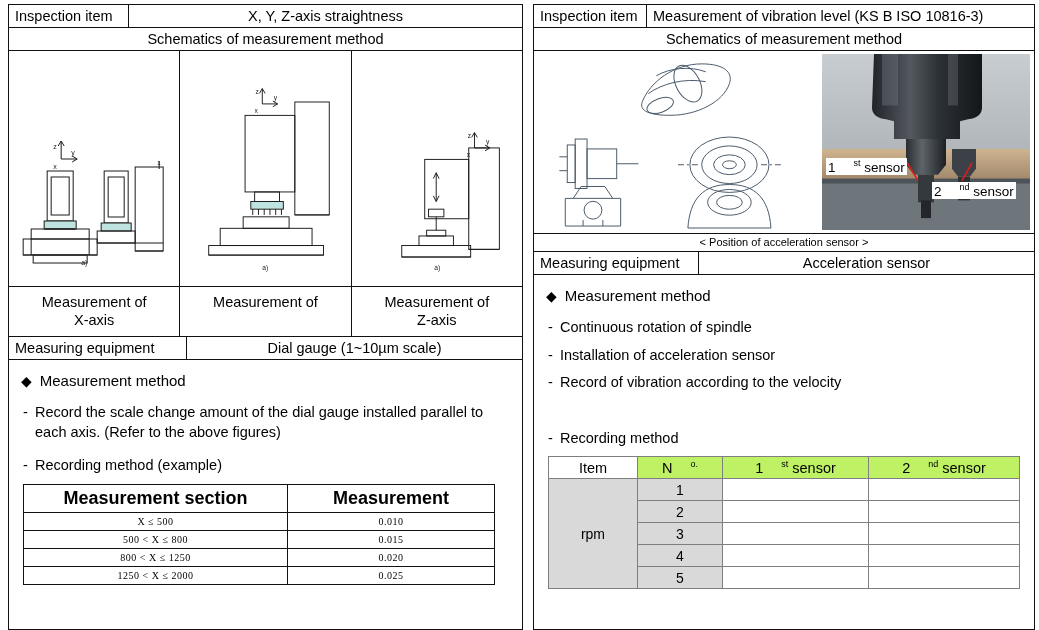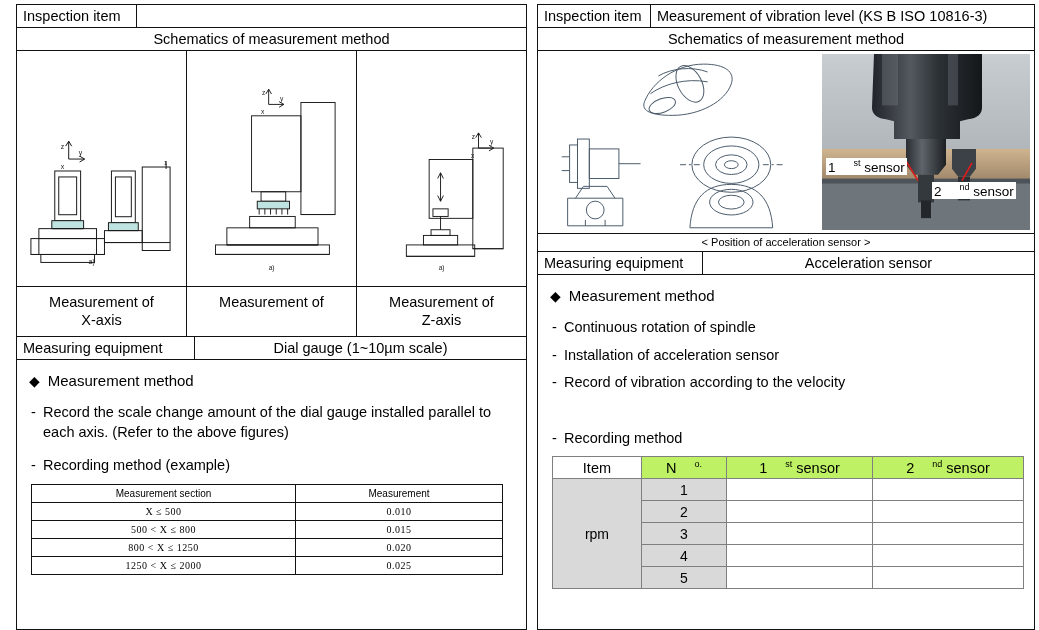--- a/index.html
+++ b/index.html
@@ -15,21 +15,21 @@
     position: relative;
     overflow: hidden;
   }
   .page {
     position: absolute;
     top: 0; left: 0;
     width: 1039px;
     height: 630px;
     display: flex;
     gap: 10px;
-    padding: 4px 4px 0 16px;
+    padding: 4px 4px 0 8px;
     box-sizing: border-box;
     justify-content: space-between;
   }
   .panel {
     border: 1.5px solid #111;
     box-sizing: border-box;
     display: flex;
     flex-direction: column;
   }
   .panel-left { width: 516px; }
@@ -113,21 +113,21 @@
     border-collapse: collapse;
     width: 472px;
     margin: 8px 0 0 4px;
     font-size: 14px;
   }
   table.data th, table.data td {
     border: 1.1px solid #111;
     text-align: center;
     padding: 3px 4px;
   }
-  table.data th { font-weight: normal; font-size: 10px; }
+  table.data th { font-weight: bold; font-size: 18px; }
   table.data td { font-family: "Liberation Serif", serif; font-size: 10px; letter-spacing: 0.5px;}
 
   
   .schem-box {
     display: flex;
     height: 183px;
     border-bottom: 1.2px solid #111;
     background: #fff;
     padding: 3px 4px;
     box-sizing: border-box;
@@ -177,20 +177,21 @@
 </style>
 </head>
 <body>
 
 <div class="page">
 
   <div class="panel panel-left">
 
     <div class="row">
       <div class="cell cell-label" style="width:120px;">Inspection item</div>
+      <div class="cell grow center">X, Y, Z-axis straightness</div>
     </div>
 
     <div class="schem-header">Schematics of measurement method</div>
 
     <div class="figs">
       <div class="fig">
         <svg viewBox="0 0 170 235" xmlns="http://www.w3.org/2000/svg">
           <g fill="none" stroke="#1a1a1a" stroke-width="1">
 
             <path d="M52 108 v-18 M52 90 l-3 5 M52 90 l3 5 M52 108 h16 M68 108 l-5 -3 M68 108 l-5 3"></path>

